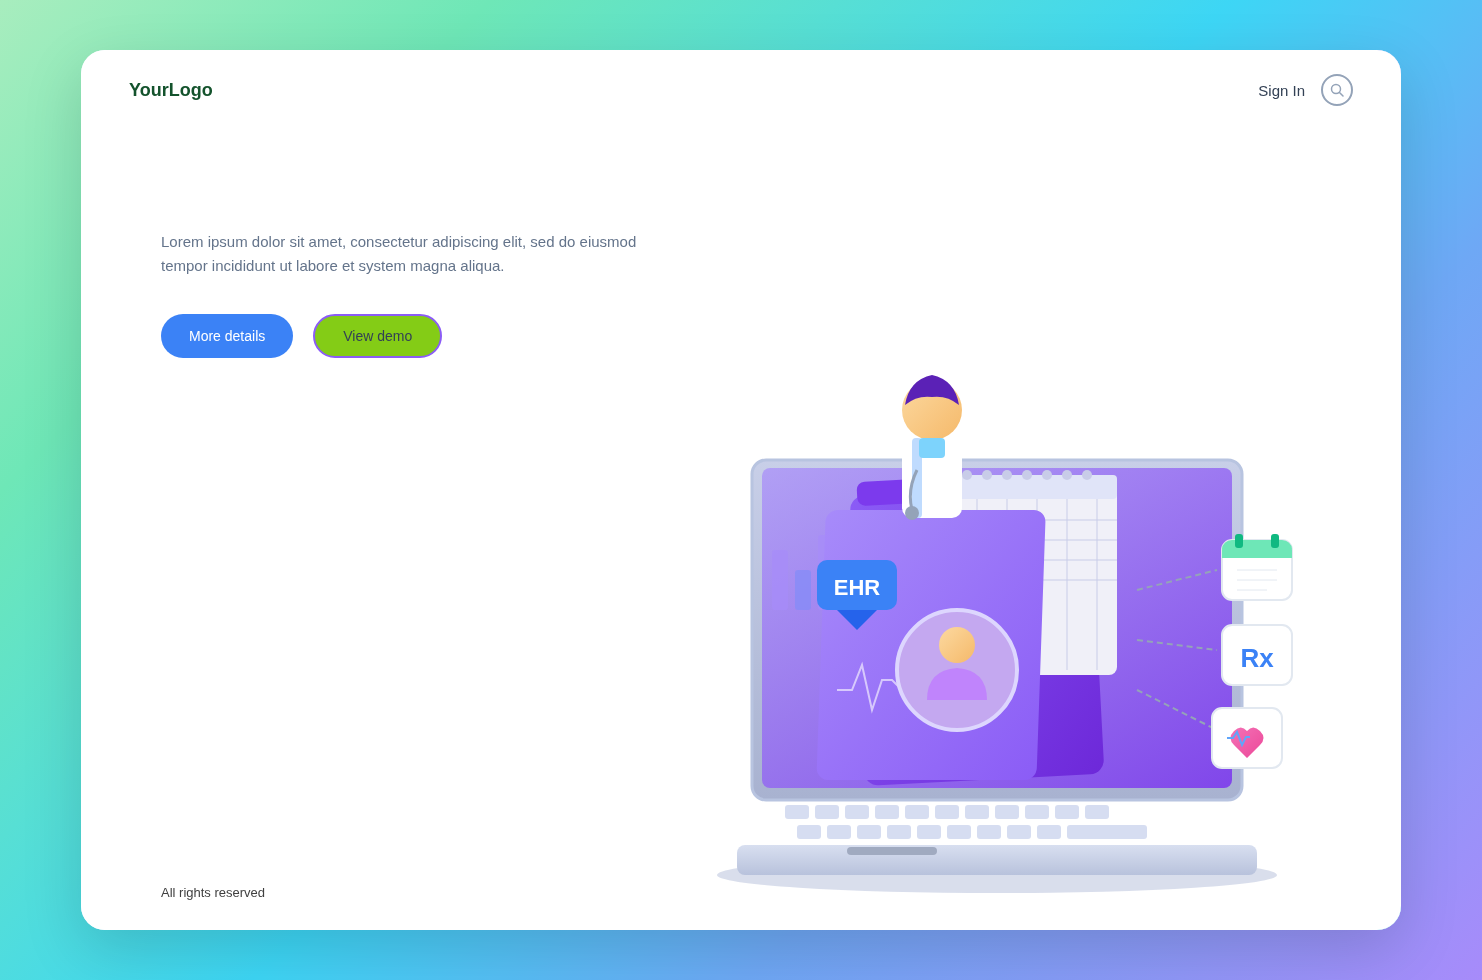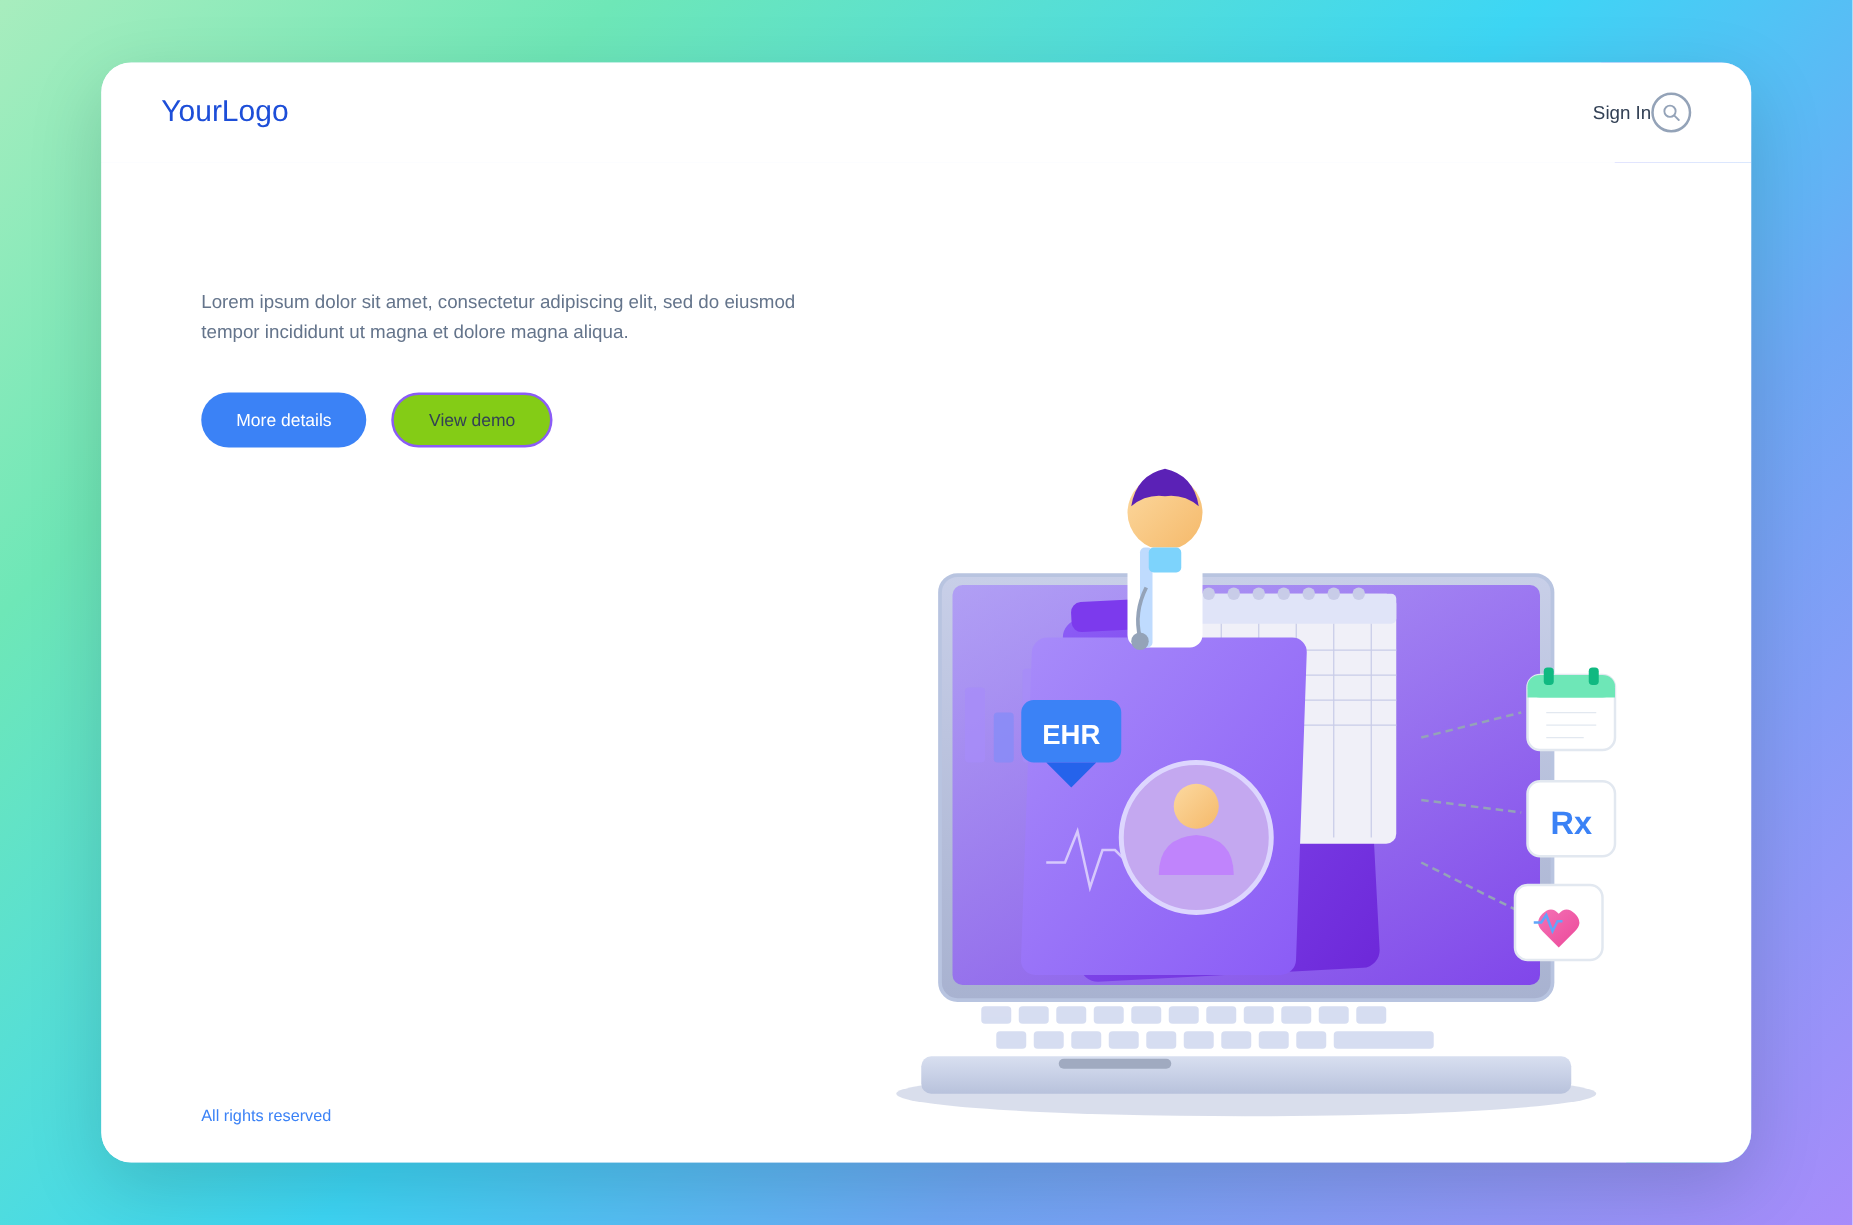--- a/index.html
+++ b/index.html
@@ -27,23 +27,23 @@
       position: absolute;
       top: 0; left: 0; right: 0;
       height: 80px;
       display: flex;
       align-items: center;
       padding: 0 48px;
       background: white;
       z-index: 10;
     }
     .logo {
-      font-size: 24px;
-      font-weight: 400;
-      color: #1d4ed8;
+      font-size: 18px;
+      font-weight: 700;
+      color: #14532d;
       margin-right: auto;
     }
     .nav-links {
       display: flex;
       gap: 48px;
       list-style: none;
       margin-right: 60px;
     }
     .nav-links li a {
       text-decoration: none;
@@ -51,20 +51,21 @@
       font-size: 15px;
     }
     .nav-links li.active a {
       color: #334155;
       border-bottom: 2px solid #334155;
       padding-bottom: 2px;
     }
     .nav-right {
       display: flex;
       align-items: center;
+      gap: 16px;
     }
     .sign-in {
       font-size: 15px;
       color: #334155;
       cursor: pointer;
     }
     .search-icon-btn {
       width: 32px;
       height: 32px;
       border: 2px solid #94a3b8;
@@ -125,21 +126,21 @@
       padding: 12px 28px;
       font-size: 14px;
       cursor: pointer;
     }
     
     .footer-text {
       position: absolute;
       bottom: 30px;
       left: 80px;
       font-size: 13px;
-      color: #3b82f6;
+      color: #404040;
     }
 
     
     .corner-tl {
       position: absolute;
       top: 0; right: 0;
       width: 120px;
       height: 120px;
       background: linear-gradient(135deg, #a78bfa, #60a5fa);
       border-radius: 0 24px 0 80px;
@@ -179,21 +180,21 @@
           <circle cx="6" cy="6" r="4.5" stroke="#94a3b8" stroke-width="1.5"></circle>
           <line x1="9.5" y1="9.5" x2="13" y2="13" stroke="#94a3b8" stroke-width="1.5" stroke-linecap="round"></line>
         </svg>
       </div>
     </div>
   </nav>
 
   <div class="main-content">
 
     <div class="text-area">
-      <p class="description">Lorem ipsum dolor sit amet, consectetur adipiscing elit, sed do eiusmod tempor incididunt ut magna et dolore magna aliqua.</p>
+      <p class="description">Lorem ipsum dolor sit amet, consectetur adipiscing elit, sed do eiusmod tempor incididunt ut labore et system magna aliqua.</p>
       <div class="buttons">
         <button class="btn-primary">More details</button>
         <button class="btn-outline">View demo</button>
       </div>
     </div>
 
     <div class="footer-text">All rights reserved</div>
 
     <div class="illus-svg">
       <svg width="750" height="730" viewBox="0 0 750 730" xmlns="http://www.w3.org/2000/svg">

